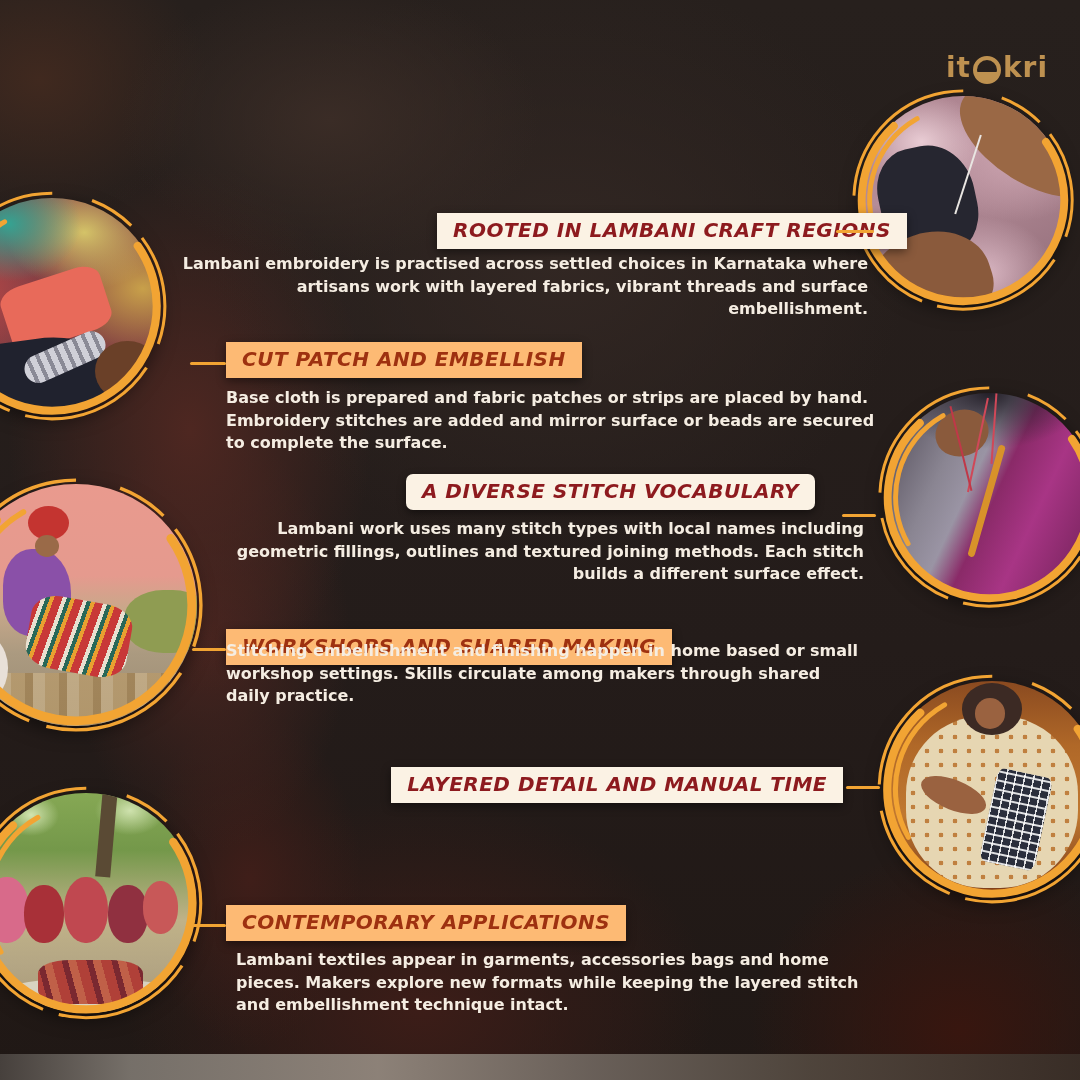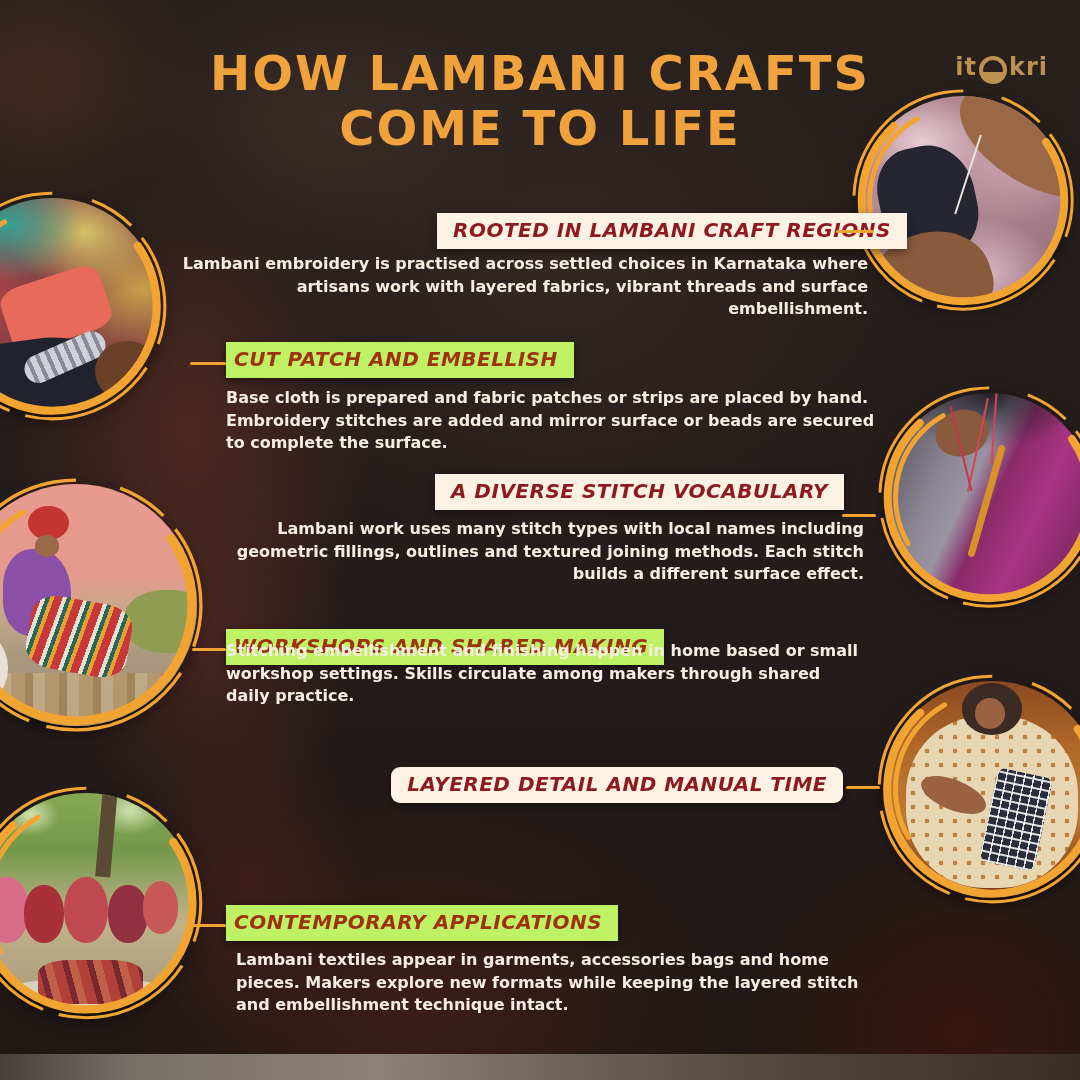--- a/index.html
+++ b/index.html
@@ -28,38 +28,38 @@
     opacity:.92;
   }
   
   .title{
     position:absolute; top:46px; left:0; width:1080px;
     text-align:center; color:#F0A33C; font-weight:800;
     font-size:48px; line-height:1.14; letter-spacing:2px;
   }
   .logo{
     position:absolute; top:50px; right:32px;
-    color:#BE9150; font-weight:700; font-size:24px; letter-spacing:1px;
+    color:#BE9150; font-weight:700; font-size:28px; letter-spacing:1px;
     display:flex; align-items:center;
   }
   .logo-o{
     display:inline-block; width:20px; height:20px; margin:6px 2px 0 2px;
     border:4px solid #BE9150; border-radius:50%;
     background:linear-gradient(to top,#BE9150 42%, transparent 42%);
   }
   
   .hbox{
     position:absolute; display:inline-block;
     padding:6px 16px 8px; line-height:22px;
     font-style:italic; font-weight:800; font-size:20px; letter-spacing:.5px;
     box-shadow:0 3px 9px rgba(0,0,0,.45);
     white-space:nowrap;
   }
   .hbox.cream{ background:#FBF2E4; color:#8D1A1E; }
-  .hbox.orange{ background:#bef264; color:#9E3110;padding-left:8px; }
+  .hbox.orange{ background:#fdba74; color:#9E3110; }
   
   .body-text{
     position:absolute; margin:0;
     color:#F5EDE2; font-weight:700; font-size:16px; line-height:1.42;
   }
   .align-right{ text-align:right; }
   .align-left{ text-align:left; }
   
   .connector{ position:absolute; height:3px; background:#F2A433; border-radius:2px; }
   
@@ -160,24 +160,20 @@
       <circle cx="120" cy="120" r="111" fill="none" stroke="#F2A433" stroke-width="3" stroke-dasharray="46 16 110 26 170 40" transform="rotate(80 120 120)"></circle>
       <circle cx="120" cy="120" r="95" fill="none" stroke="#F2A433" stroke-width="5" stroke-linecap="round" stroke-dasharray="150 520" transform="rotate(150 120 120)"></circle>
     </symbol>
   </defs>
 </svg>
 
 <div id="poster">
   <div class="bg"></div>
   <div class="floor-strip"></div>
 
-  <div class="title">
-    <div>HOW LAMBANI CRAFTS</div>
-    <div>COME TO LIFE</div>
-  </div>
 
   <div class="logo">
     <span>it</span>
       <span class="logo-o"></span>
       <span>kri</span>
   </div>
 
   <div class="circle c-tr">
     <div class="photo p-tr">
       <div class="sh tr1"></div>
@@ -260,27 +256,27 @@
   </div>
 
   <div class="hbox cream" style="left:437px; top:213px;">ROOTED IN LAMBANI CRAFT REGIONS</div>
   <div class="connector" style="left:836px; top:230px; width:38px;"></div>
   <p class="body-text align-right" style="top:253px; right:212px; width:690px;">Lambani embroidery is practised across settled choices in Karnataka where artisans work with layered fabrics, vibrant threads and surface embellishment.</p>
 
   <div class="hbox orange" style="left:226px; top:342px;">CUT PATCH AND EMBELLISH</div>
   <div class="connector" style="left:190px; top:362px; width:36px;"></div>
   <p class="body-text align-left" style="left:226px; top:387px; width:655px;">Base cloth is prepared and fabric patches or strips are placed by hand. Embroidery stitches are added and mirror surface or beads are secured to complete the surface.</p>
 
-  <div class="hbox cream" style="right:236px; top:474px;">A DIVERSE STITCH VOCABULARY</div>
+  <div class="hbox cream" style="right:265px; top:474px;border-radius:7px;">A DIVERSE STITCH VOCABULARY</div>
   <div class="connector" style="left:842px; top:514px; width:34px;"></div>
   <p class="body-text align-right" style="top:518px; right:216px; width:660px;">Lambani work uses many stitch types with local names including geometric fillings, outlines and textured joining methods. Each stitch builds a different surface effect.</p>
 
   <div class="hbox orange" style="left:226px; top:629px;">WORKSHOPS AND SHARED MAKING</div>
   <div class="connector" style="left:192px; top:648px; width:34px;"></div>
   <p class="body-text align-left" style="left:226px; top:640px; width:640px;">Stitching embellishment and finishing happen in home based or small workshop settings. Skills circulate among makers through shared daily practice.</p>
 
-  <div class="hbox cream" style="right:237px; top:767px;border-radius:9px;">LAYERED DETAIL AND MANUAL TIME</div>
+  <div class="hbox cream" style="right:237px; top:767px;">LAYERED DETAIL AND MANUAL TIME</div>
   <div class="connector" style="left:846px; top:786px; width:34px;"></div>
 
   <div class="hbox orange" style="left:226px; top:905px;">CONTEMPORARY APPLICATIONS</div>
   <div class="connector" style="left:192px; top:924px; width:34px;"></div>
   <p class="body-text align-left" style="left:236px; top:949px; width:640px;">Lambani textiles appear in garments, accessories bags and home pieces. Makers explore new formats while keeping the layered stitch and embellishment technique intact.</p>
 </div>
 
 </body></html>

